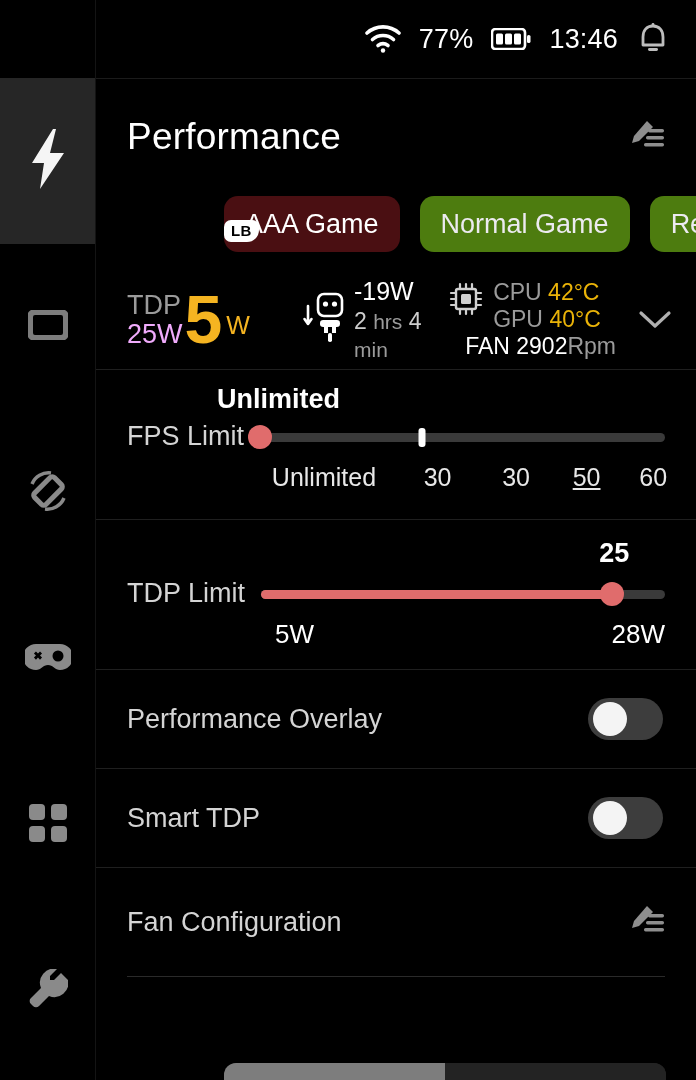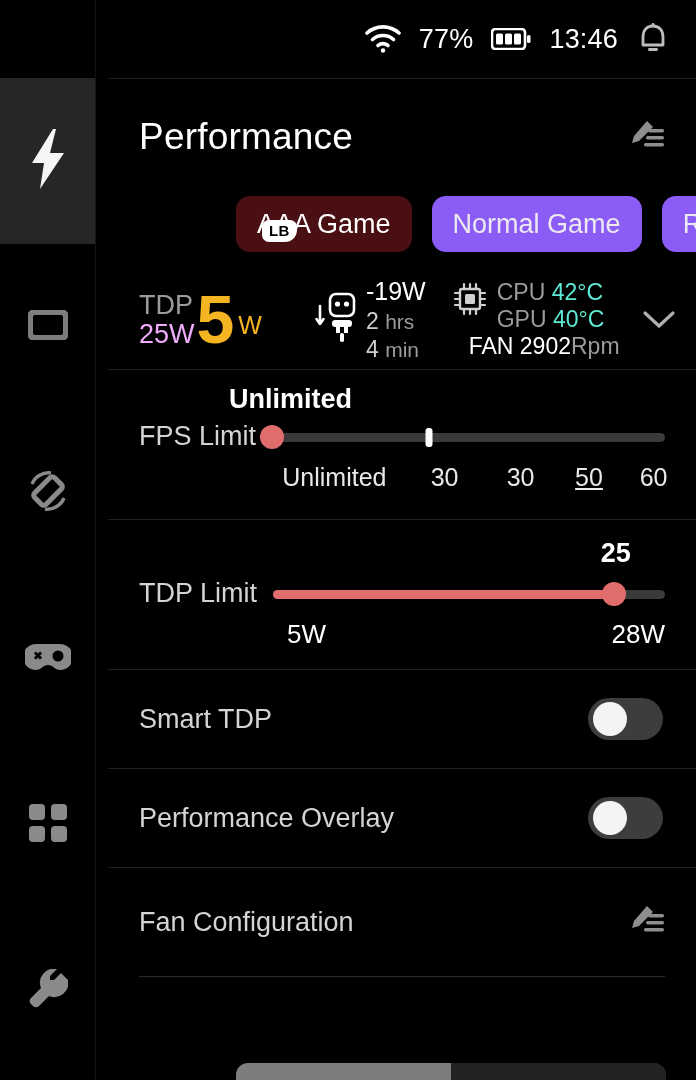--- a/index.html
+++ b/index.html
@@ -2,21 +2,21 @@
 <html><head>
 <meta charset="utf-8">
 <style>
   * { box-sizing: border-box; margin: 0; padding: 0; }
   html, body {
     width: 696px; height: 1080px;
     background: #000;
     font-family: "Liberation Sans", sans-serif;
     overflow: hidden;
   }
-  .app { position: relative; width: 696px; height: 1080px; display: flex; background: #000; gap: 12px; }
+  .app { position: relative; width: 696px; height: 1080px; display: flex; background: #000; }
 
   
   .sidebar {
     width: 96px; height: 1080px;
     background: #000;
     display: flex; flex-direction: column;
     align-items: stretch;
     border-right: 1px solid #141414;
     flex: 0 0 96px;
   }
@@ -59,35 +59,35 @@
     position: relative;
     height: 92px;
     padding-left: 128px;
     display: flex; align-items: center; gap: 20px;
   }
   .tab {
     height: 56px; padding: 0 21px;
     border-radius: 14px;
     display: flex; align-items: center; justify-content: center;
     font-size: 27px; color: #eceaf0;
-    background: #8b5cf6;
+    background: #4d7c0f;
     white-space: nowrap;
     flex: 0 0 auto;
   }
   .tab.selected { background: #4a0f12; color: #fff; }
   .badge {
     position: absolute;
     background: #fff; color: #000;
     font-size: 15px; font-weight: bold;
     border-radius: 7px 7px 12px 7px;
     padding: 3px 7px 4px 7px;
     line-height: 1;
     letter-spacing: .3px;
   }
-  .badge.lb { left: 128px; top: 220px; margin-left: 26px; }
+  .badge.lb { left: 128px; top: 220px; }
 
   
   .stats {
     height: 100px;
     padding: 0 24px 0 31px;
     display: flex; align-items: center;
     border-bottom: 1px solid #1f1f1f;
     gap: 0;
   }
   .stat-tdp { display: flex; align-items: center; }
@@ -99,21 +99,21 @@
 
   .stat-power { display: flex; align-items: center; margin-left: 52px; gap: 8px; }
   .power-col { display: flex; flex-direction: column; line-height: 1.22; }
   .power-draw { font-size: 25px; color: #fff; }
   .power-time { font-size: 23px; color: #cdcdcd; }
   .power-time .u { color: #9b9b9b; font-size: 21px; }
 
   .stat-temps { display: flex; align-items: flex-start; margin-left: 26px; gap: 9px; }
   .temps-col { display: flex; flex-direction: column; line-height: 1.18; }
   .temp-row { font-size: 23px; color: #9b9b9b; white-space: nowrap; }
-  .temp-row .val { color: #5eead4; }
+  .temp-row .val { color: #eab308; }
   .fan-row { font-size: 23px; color: #fff; white-space: nowrap; }
   .fan-row .unit { color: #9b9b9b; }
   .chev { margin-left: 22px; display: flex; align-items: center; }
   .row-label { font-size: 27px; color: #d4d4d4; }
 
   
   .fps-block { padding: 14px 31px 20px 31px; border-bottom: 1px solid #1f1f1f; height: 150px; }
   .fps-value { font-size: 27px; font-weight: bold; color: #fff; margin-left: 90px; margin-bottom: 6px; }
   .fps-mid { display: flex; align-items: center; }
   .slider-wrap { position: relative; flex: 1 1 auto; height: 24px; margin-left: 16px; }
@@ -371,28 +371,28 @@
           <div class="thumb" id="tdp-thumb" style="left: 87%;"></div>
         </div>
       </div>
       <div class="tdp-ends">
         <span class="lo">5W</span>
         <span class="hi">28W</span>
       </div>
     </div>
 
     <div class="toggle-row">
-      <span class="row-label">Smart TDP</span>
+      <span class="row-label">Performance Overlay</span>
       <span class="switch">
           <span class="knob"></span>
         </span>
     </div>
 
     <div class="toggle-row">
-      <span class="row-label">Performance Overlay</span>
+      <span class="row-label">Smart TDP</span>
       <span class="switch">
           <span class="knob"></span>
         </span>
     </div>
 
     <div class="fan-row-block">
       <span class="row-label">Fan Configuration</span>
       <span>
         <svg width="38" height="34" viewBox="0 0 38 34">
           <path d="M20 3 L26 9 L12 23 L5 25 L7 18 Z" fill="#8e8e8e"></path>

